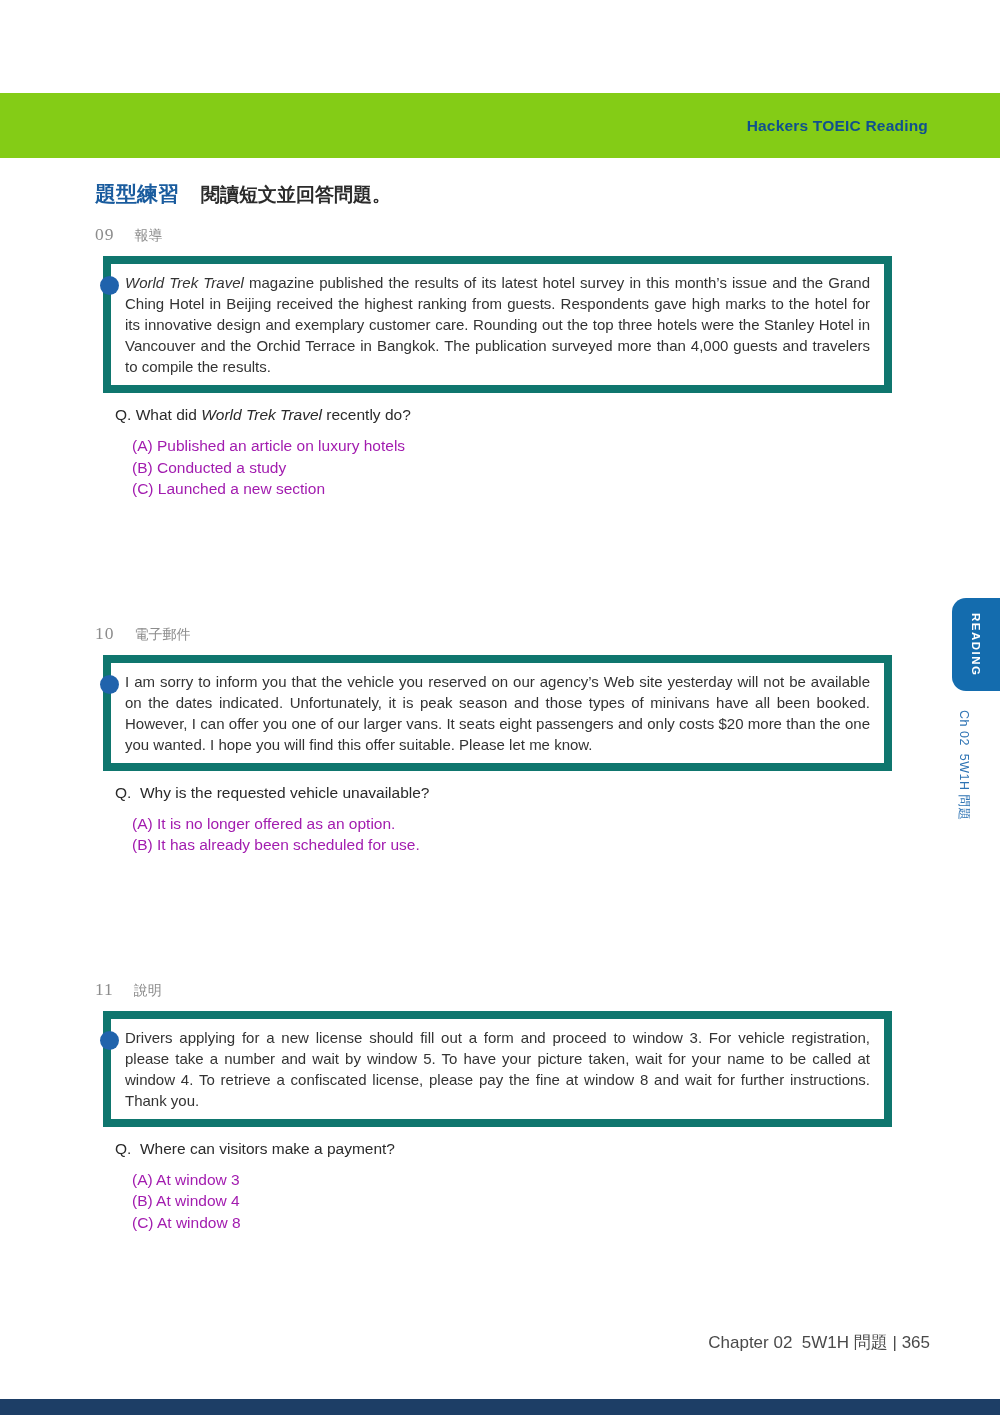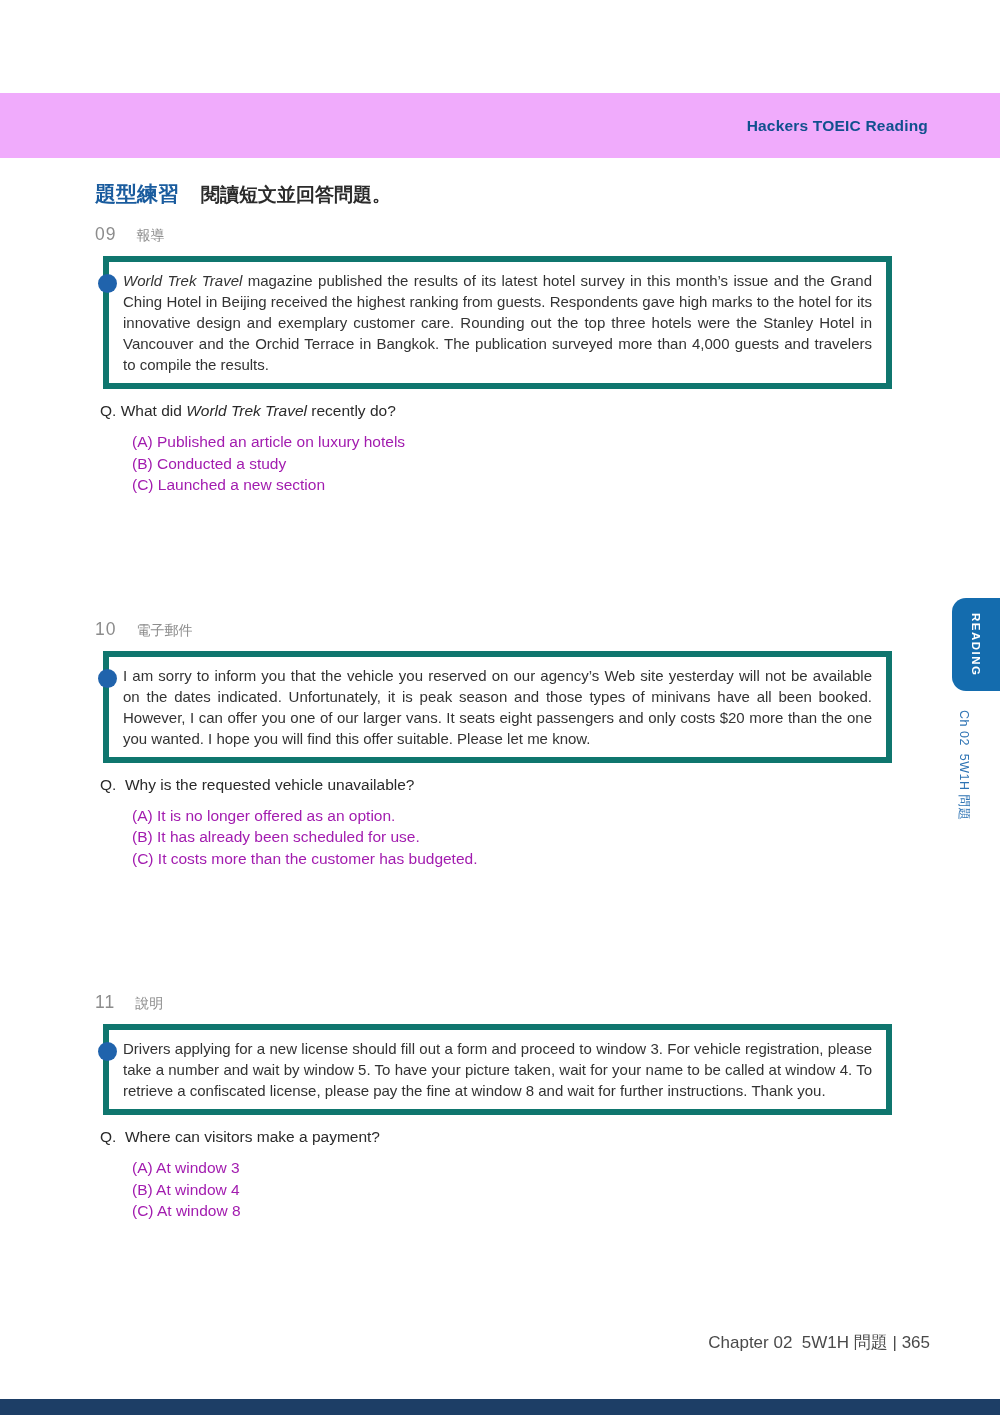--- a/index.html
+++ b/index.html
@@ -10,21 +10,21 @@
     color: #2e2e2e;
     position: relative;
     width: 1000px;
     height: 1415px;
     overflow: hidden;
   }
   .band {
     position: absolute;
     left: 0; top: 93px;
     width: 1000px; height: 65px;
-    background: #f0abfc;
+    background: #84cc16;
     display: flex;
     align-items: center;
     justify-content: flex-end;
     padding-right: 72px;
   }
   .band-title {
     color: #10508e;
     font-weight: bold;
     font-size: 15.5px;
     letter-spacing: 0.2px;
@@ -56,52 +56,53 @@
     display: flex;
     align-items: baseline;
     gap: 20px;
     height: 22px;
   }
   .practice + .practice .sec-head { margin-top: 123px; }
   .sec-num {
     color: #8c8c8c;
     font-size: 17.5px;
     letter-spacing: 1px;
+    font-family: Liberation Serif, serif;
   }
   .sec-type {
     color: #8c8c8c;
     font-size: 14px;
   }
   .passage-box {
     position: relative;
     margin-top: 10px;
     margin-left: 8px;
     width: 789px;
-    border: 6px solid #0f766e;
+    border: 8px solid #0f766e;
     background: #ffffff;
     padding: 8px 14px;
   }
   .bullet {
     position: absolute;
     left: -11px;
     top: 12px;
     width: 19px;
     height: 19px;
     border-radius: 50%;
     background: #2063ac;
   }
   .passage {
     font-size: 15px;
     line-height: 21px;
     text-align: justify;
     color: #333333;
   }
   .question {
     margin-top: 11px;
-    margin-left: 5px;
+    margin-left: 20px;
     font-size: 15.5px;
     line-height: 22px;
     white-space: pre-wrap;
     color: #2a2a2a;
   }
   .options {
     list-style: none;
     margin-top: 9px;
     margin-left: 37px;
   }
@@ -195,21 +196,20 @@
       <span class="sec-type">電子郵件</span>
     </div>
     <div class="passage-box">
       <span class="bullet"></span>
       <p class="passage"><span>I am sorry to inform you that the vehicle you reserved on our agency’s Web site yesterday will not be available on the dates indicated. Unfortunately, it is peak season and those types of minivans have all been booked. However, I can offer you one of our larger vans. It seats eight passengers and only costs $20 more than the one you wanted. I hope you will find this offer suitable. Please let me know.</span></p>
     </div>
     <p class="question"><span>Q.  Why is the requested vehicle unavailable?</span></p>
     <ul class="options">
       <li>(A) It is no longer offered as an option.</li>
       <li>(B) It has already been scheduled for use.</li>
-      <li>(C) It costs more than the customer has budgeted.</li>
     </ul>
   </section>
 
   <section class="practice">
     <div class="sec-head">
       <span class="sec-num">11</span>
       <span class="sec-type">說明</span>
     </div>
     <div class="passage-box">
       <span class="bullet"></span>

